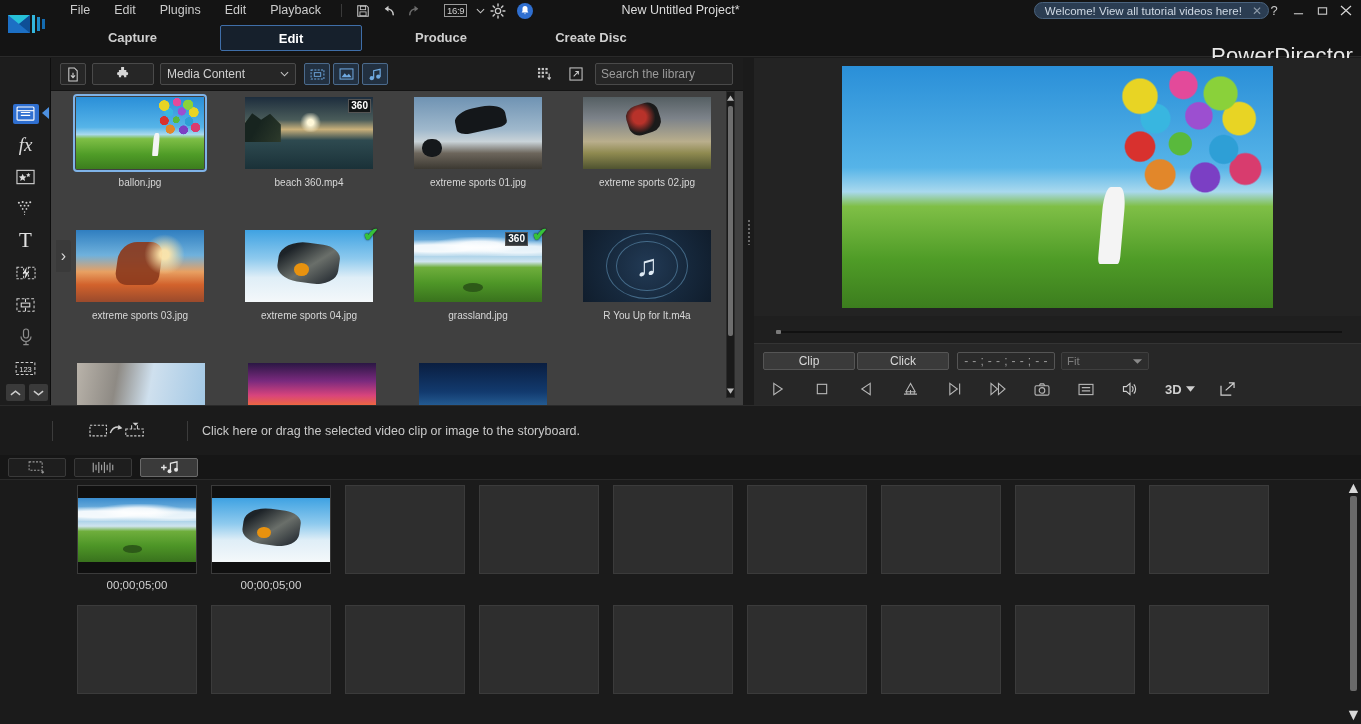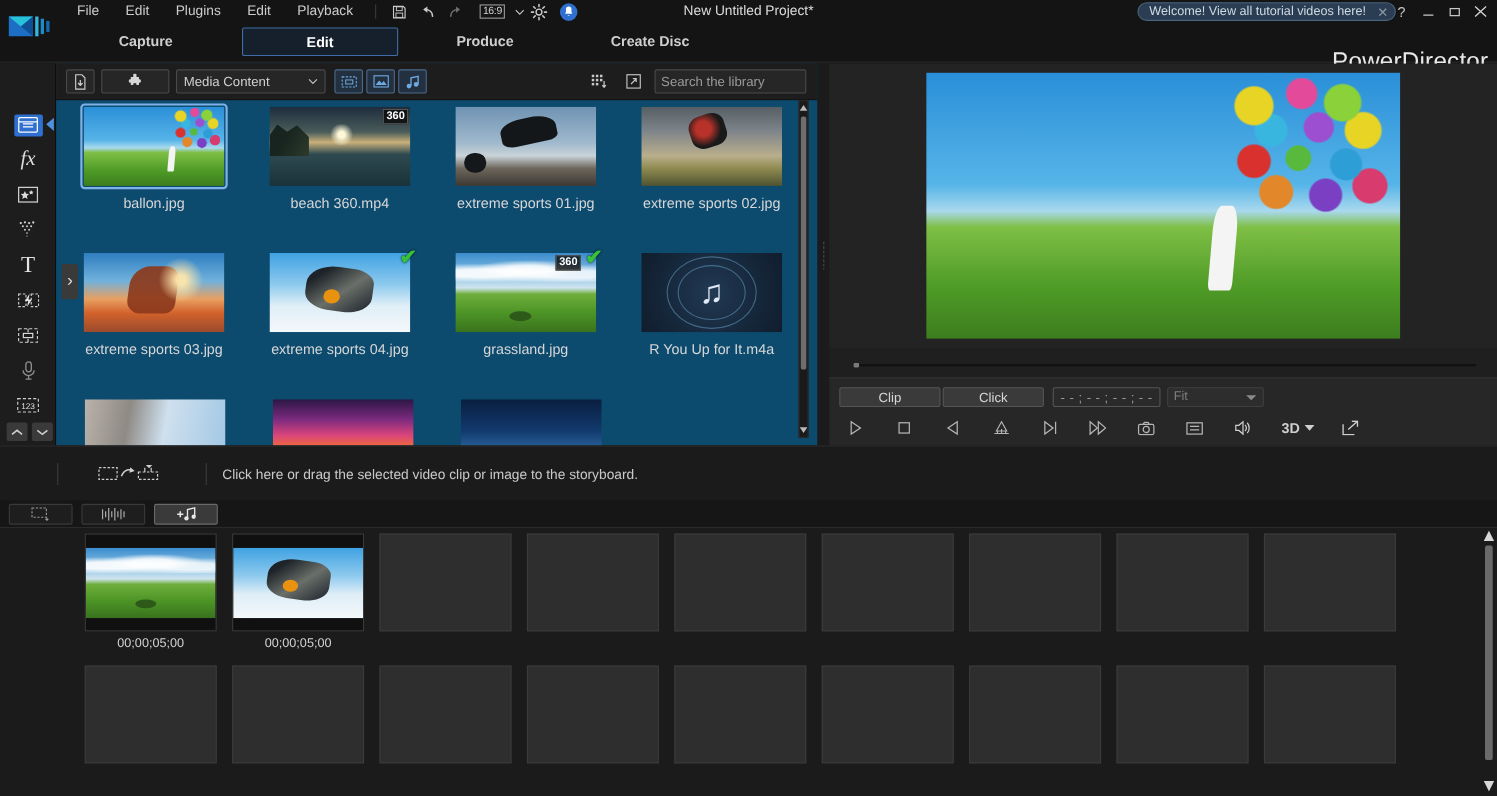--- a/index.html
+++ b/index.html
@@ -29,21 +29,21 @@
     font-size: 12.5px; color: #ccc; padding: 0 12px; line-height: 21px;
     cursor: default; white-space: nowrap;
   }
   .menu-sep { width: 1px; height: 13px; background: #3a3a3a; margin: 0 8px; }
   .tb-ico {
     width: 22px; height: 19px; display: inline-flex; align-items: center;
     justify-content: center; margin: 0 2px; cursor: default;
   }
   .tb-ico svg { display:block; }
   .ratio-btn {
-    display: flex; align-items: center; gap: 9px; margin-left: 8px; cursor: default;
+    display: flex; align-items: center; gap: 9px; margin-left: 16px; cursor: default;
   }
   .ratio-lbl {
     font-size: 9.5px; color: #d0d0d0; border: 1px solid #9a9a9a;
     padding: 0px 2px 0px 2px; line-height: 11px; letter-spacing: -0.3px;
   }
   .bell {
     width: 16px; height: 16px; border-radius: 50%;
     background: #2f6fd0; display: inline-flex; align-items: center;
     justify-content: center; margin-left: 6px; cursor: pointer;
   }
@@ -117,21 +117,21 @@
   .rail-flyout {
     position: absolute; left: 56px; top: 240px; width: 15px; height: 32px;
     background: #3a3a3a; border-radius: 0 3px 3px 0;
     display: flex; align-items: center; justify-content: center; cursor: pointer;
     z-index: 30;
   }
 
   
   .library {
     position: absolute; left: 51px; top: 58px; width: 692px; height: 347px;
-    background: #0c4a6e;
+    background: #404040;
   }
   .lib-toolbar {
     position: absolute; left: 0; top: 0; width: 692px; height: 33px;
     background: #1d1d1d; display: flex; align-items: center; padding-left: 9px;
     border-bottom: 1px solid #141414;
   }
   .tbtn {
     height: 22px; min-width: 26px; border: 1px solid #4a4a4a; border-radius: 2px;
     background: #262626; display: flex; align-items: center; justify-content: center;
     margin-right: 6px; cursor: pointer;
@@ -181,21 +181,21 @@
   .badge360 {
     position: absolute; right: 2px; top: 2px; background: rgba(10,10,10,.8);
     color: #fff; font-size: 10px; line-height: 12px; padding: 0 2px;
     border: 1px solid #555; font-weight: bold;
   }
   .checkmark {
     position: absolute; right: -6px; top: -5px; font-size: 19px; color: #36c23a;
     text-shadow: 0 0 2px #000; font-weight: bold; line-height: 19px;
   }
   .cell-label {
-    font-size: 13px; color: #d7d7d7; margin-top: 8px; text-align: right;
+    font-size: 10px; color: #d7d7d7; margin-top: 8px; text-align: right;
     white-space: nowrap;
   }
   .lib-scroll {
     position: absolute; right: 8px; top: 33px; width: 9px; height: 307px;
     background: #1a1a1a; border: 1px solid #2b2b2b;
   }
   .lib-scroll .thumbbar {
     position: absolute; left: 1px; top: 14px; width: 5px; height: 230px;
     background: #6e6e6e; border-radius: 2px;
   }

